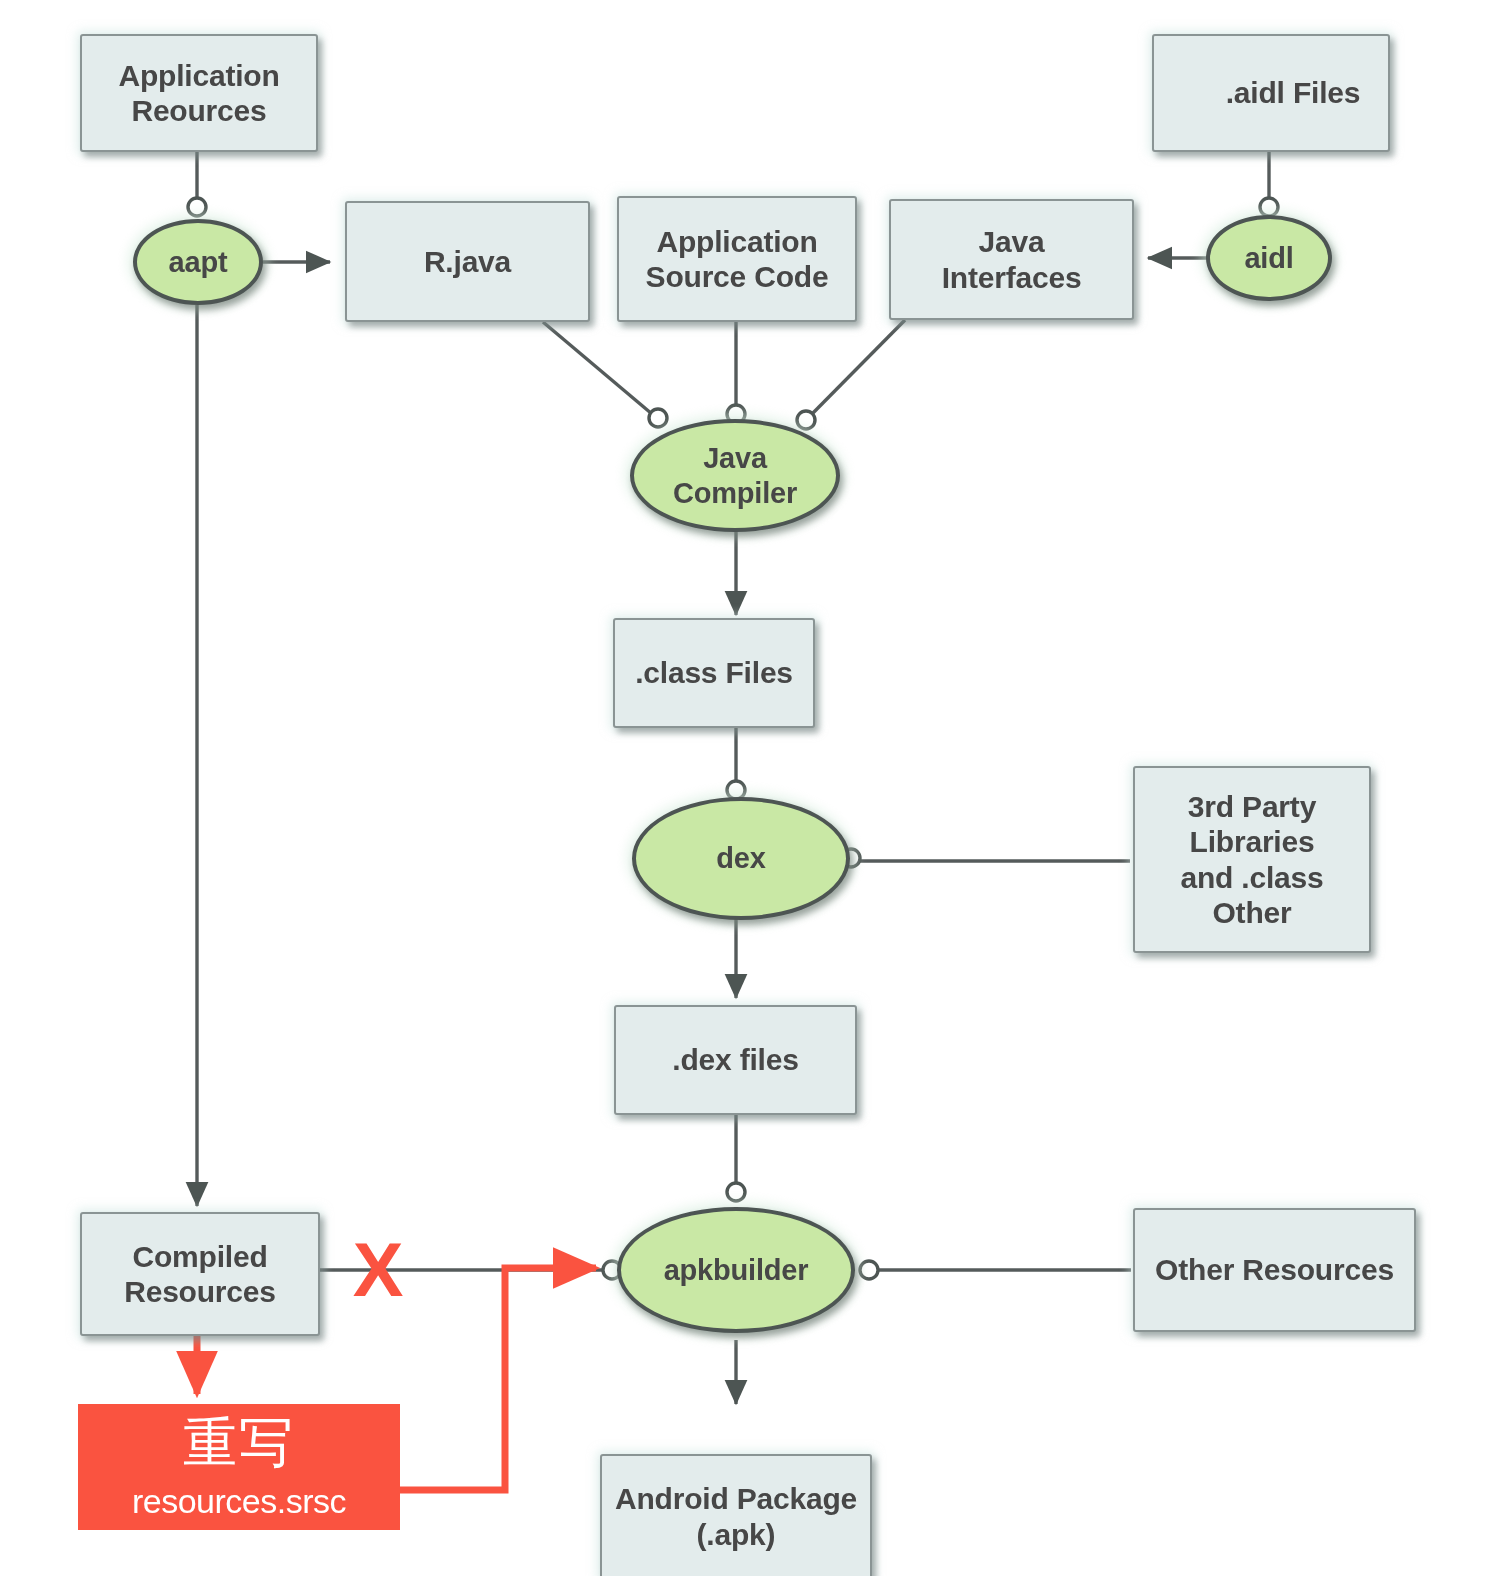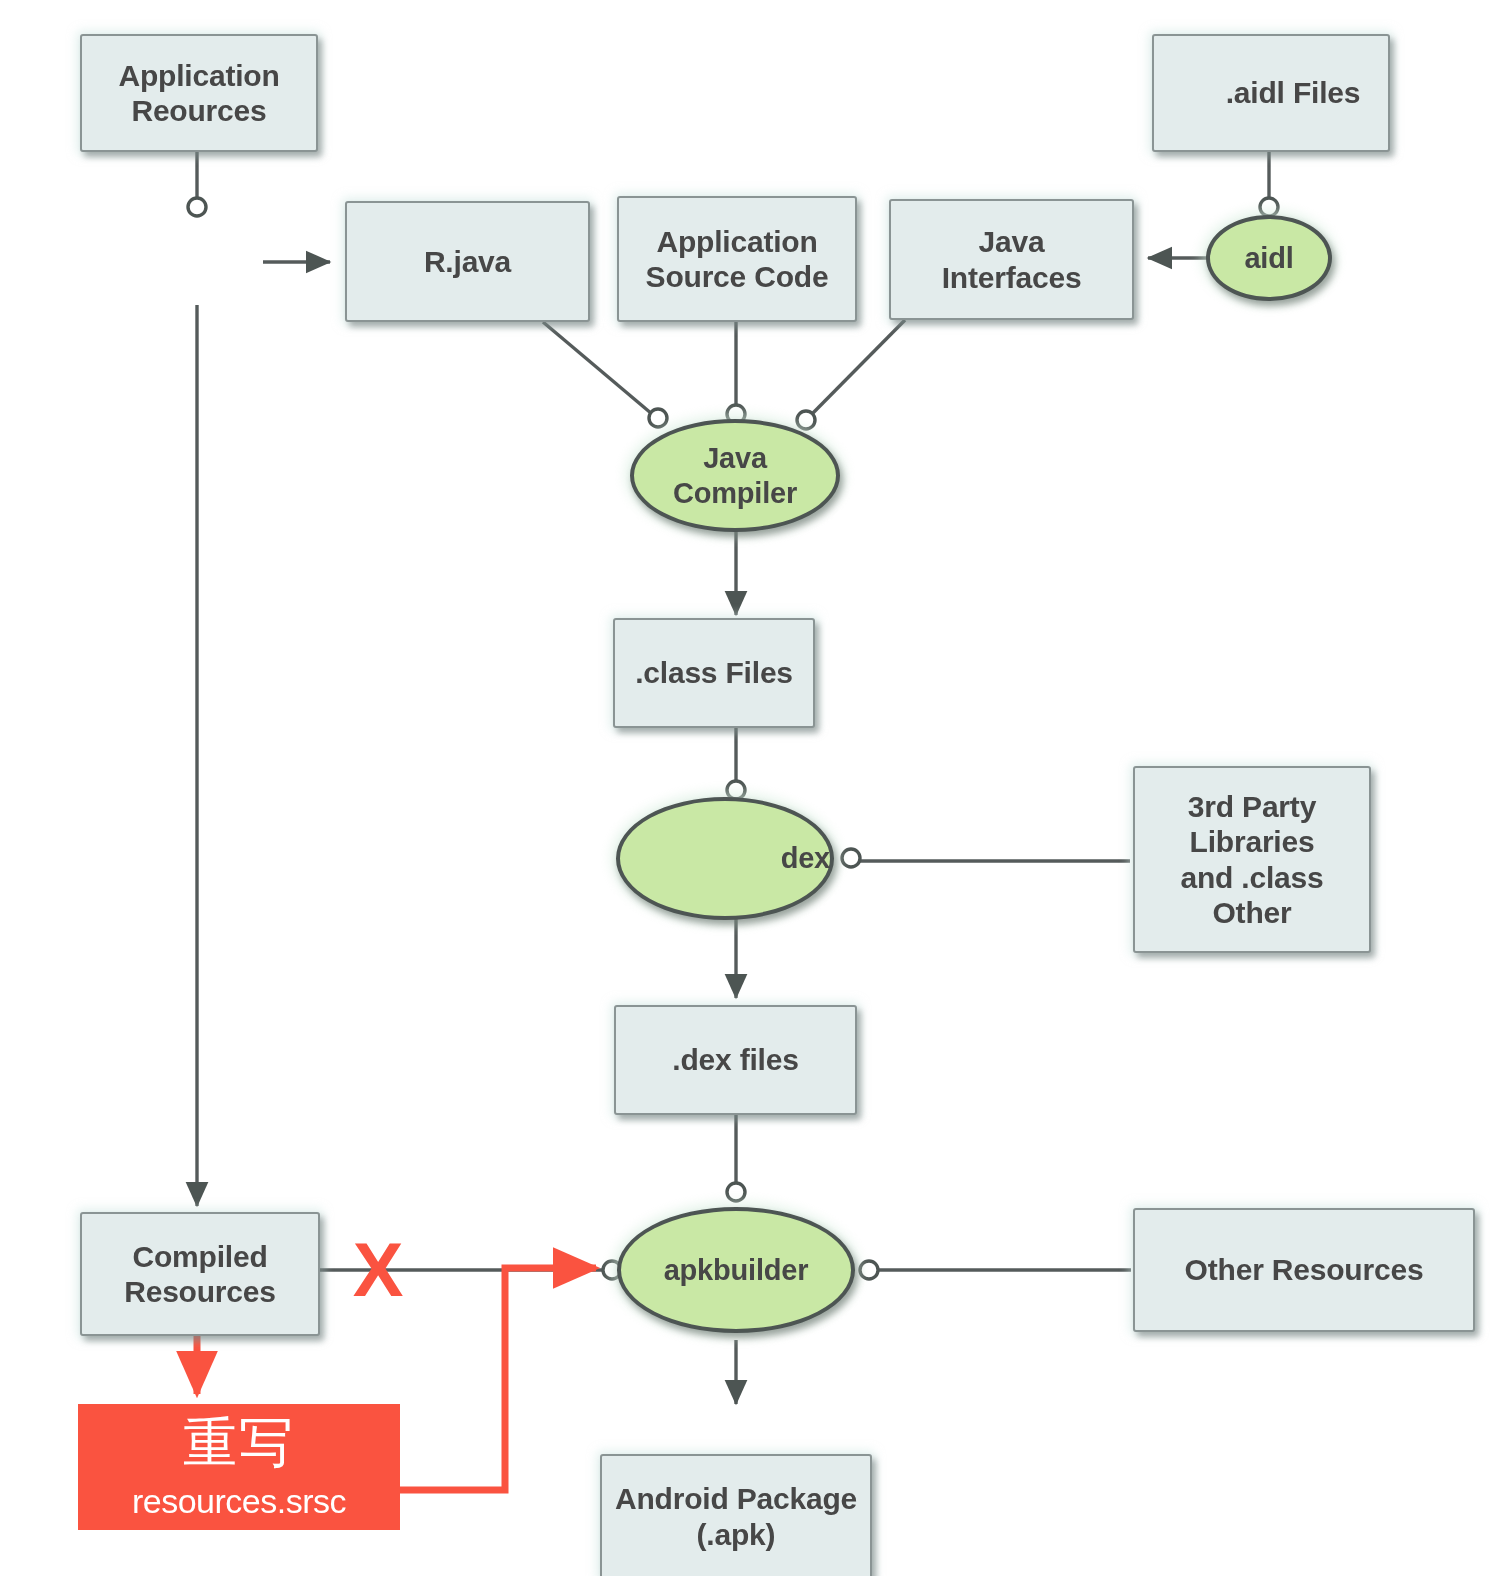--- a/index.html
+++ b/index.html
@@ -162,20 +162,23 @@
     <span>
       <span>Application</span><br>
       <span>Reources</span>
     </span>
   </div>
 
   <div class="node box" style="left:1152px; top:34px; width:238px; height:118px;padding-left:44px;">
     <span>.aidl Files</span>
   </div>
 
+  <div class="node ellipse" style="left:133px; top:219px; width:130px; height:86px;">
+    <span>aapt</span>
+  </div>
 
   <div class="node box" style="left:345px; top:201px; width:245px; height:121px;">
     <span>R.java</span>
   </div>
 
   <div class="node box" style="left:617px; top:196px; width:240px; height:126px;">
     <span>
       <span>Application</span><br>
       <span>Source Code</span>
     </span>
@@ -196,21 +199,21 @@
     <span>
       <span>Java</span><br>
       <span>Compiler</span>
     </span>
   </div>
 
   <div class="node box" style="left:613px; top:618px; width:202px; height:110px;">
     <span>.class Files</span>
   </div>
 
-  <div class="node ellipse" style="left:616px; top:797px; width:218px; height:123px;justify-content:flex-end;">
+  <div class="node ellipse" style="left:632px; top:797px; width:218px; height:123px;">
     <span>dex</span>
   </div>
 
   <div class="node box" style="left:1133px; top:766px; width:238px; height:187px;">
     <span>
       <span>3rd Party</span><br>
       <span>Libraries</span><br>
       <span>and .class</span><br>
       <span>Other</span>
     </span>
@@ -224,21 +227,21 @@
     <span>
       <span>Compiled</span><br>
       <span>Resources</span>
     </span>
   </div>
 
   <div class="node ellipse" style="left:617px; top:1207px; width:238px; height:126px;">
     <span>apkbuilder</span>
   </div>
 
-  <div class="node box" style="left:1133px; top:1208px; width:342px; height:124px;">
+  <div class="node box" style="left:1133px; top:1208px; width:283px; height:124px;">
     <span>Other Resources</span>
   </div>
 
   <div class="node box" style="left:600px; top:1407px; width:272px; height:125px;margin-top:47px;">
     <span>
       <span>Android Package</span><br>
       <span>(.apk)</span>
     </span>
   </div>
 

